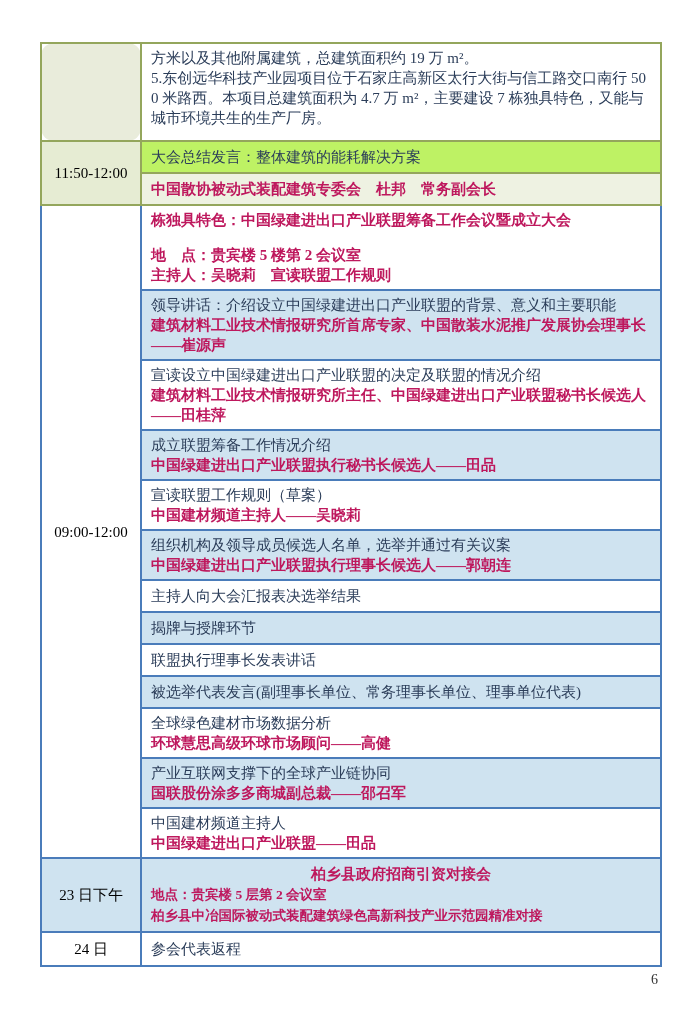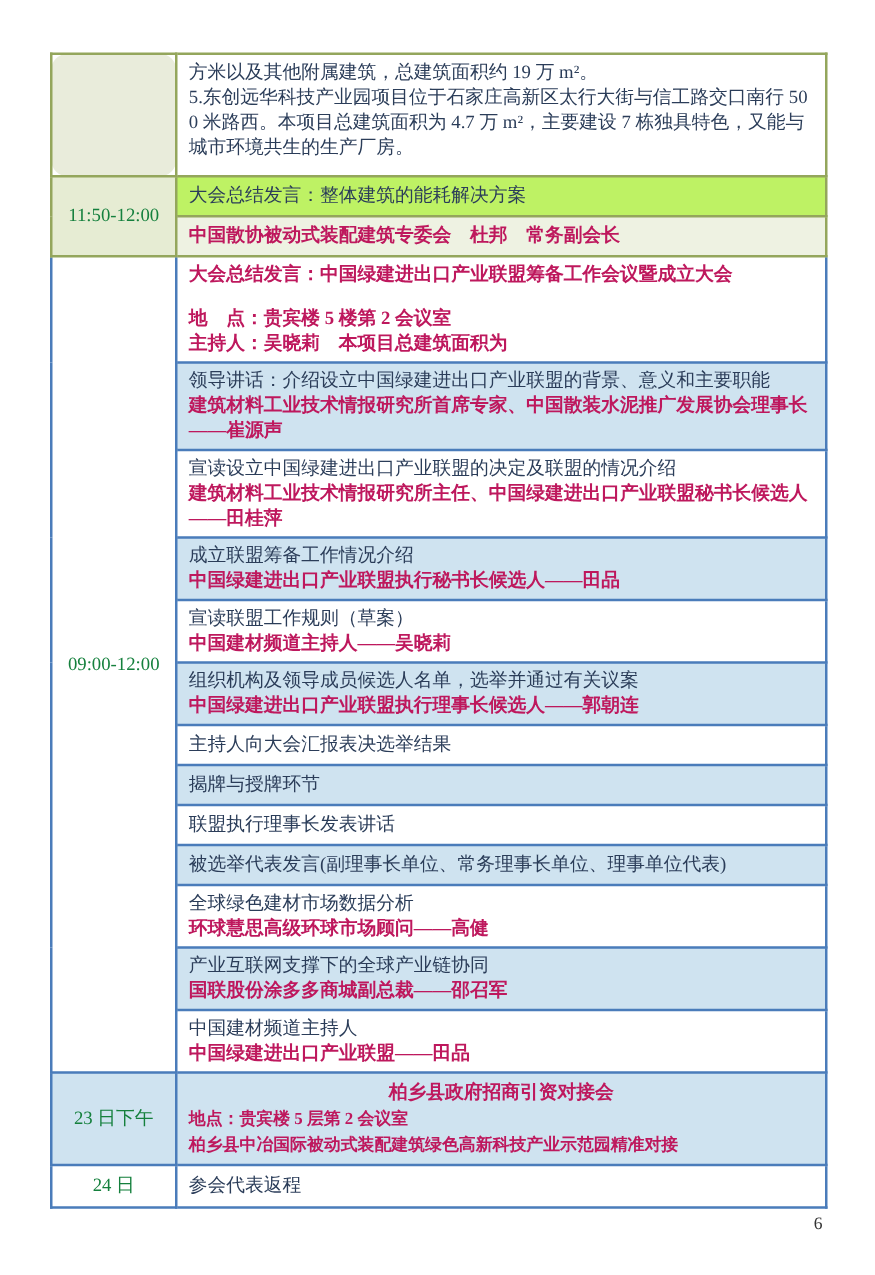--- a/index.html
+++ b/index.html
@@ -17,21 +17,21 @@
   td.g{border:2px solid #94a65c;}
   td.b{border:2px solid #4a7cba;}
   
   .bg-white{background:#ffffff;}
   .bg-blue{background:#cfe3f0;}
   .bg-green-a{background:#bef264;}
   .bg-green-b{background:#eef2e2;}
   .bg-green-left{background:#e6ecd3;}
   .bg-green-top{background:#e9ecdb;}
   
-  td.time{width:100px;text-align:center;padding:2px 2px;color:#15803d;}
+  td.time{width:100px;text-align:center;padding:2px 2px;color:#000000;}
   td.body{padding:4px 9px;}
   .bold{font-weight:bold;color:#be185d;}
   .gap{margin-top:15px;}
   .r1{height:88px;border-radius:13px;}
   .hdr{height:72px;vertical-align:middle;}
   .one{height:22px;}
   .center{text-align:center;}
   .small{font-size:13.5px;line-height:21px;}
   .row23 .body{padding:5px 9px;}
   .pagenum{
@@ -61,23 +61,23 @@
       <td rowspan="2" class="g time bg-green-left">11:50-12:00</td>
       <td class="g body bg-green-a one">大会总结发言：整体建筑的能耗解决方案</td>
     </tr>
     <tr>
       <td class="g body bg-green-b bold one">中国散协被动式装配建筑专委会　杜邦　常务副会长</td>
     </tr>
 
     <tr>
       <td rowspan="13" class="b time bg-white">09:00-12:00</td>
       <td class="b body bg-white hdr">
-        <div class="bold">大会总结发言：中国绿建进出口产业联盟筹备工作会议暨成立大会</div>
+        <div class="bold">栋独具特色：中国绿建进出口产业联盟筹备工作会议暨成立大会</div>
         <div class="bold gap">地　点：贵宾楼 5 楼第 2 会议室</div>
-        <div class="bold">主持人：吴晓莉　本项目总建筑面积为</div>
+        <div class="bold">主持人：吴晓莉　宣读联盟工作规则</div>
       </td>
     </tr>
 
     <tr>
       <td class="b body bg-blue">
         <div>领导讲话：介绍设立中国绿建进出口产业联盟的背景、意义和主要职能</div>
         <div class="bold">建筑材料工业技术情报研究所首席专家、中国散装水泥推广发展协会理事长——崔源声</div>
       </td>
     </tr>
     <tr>

